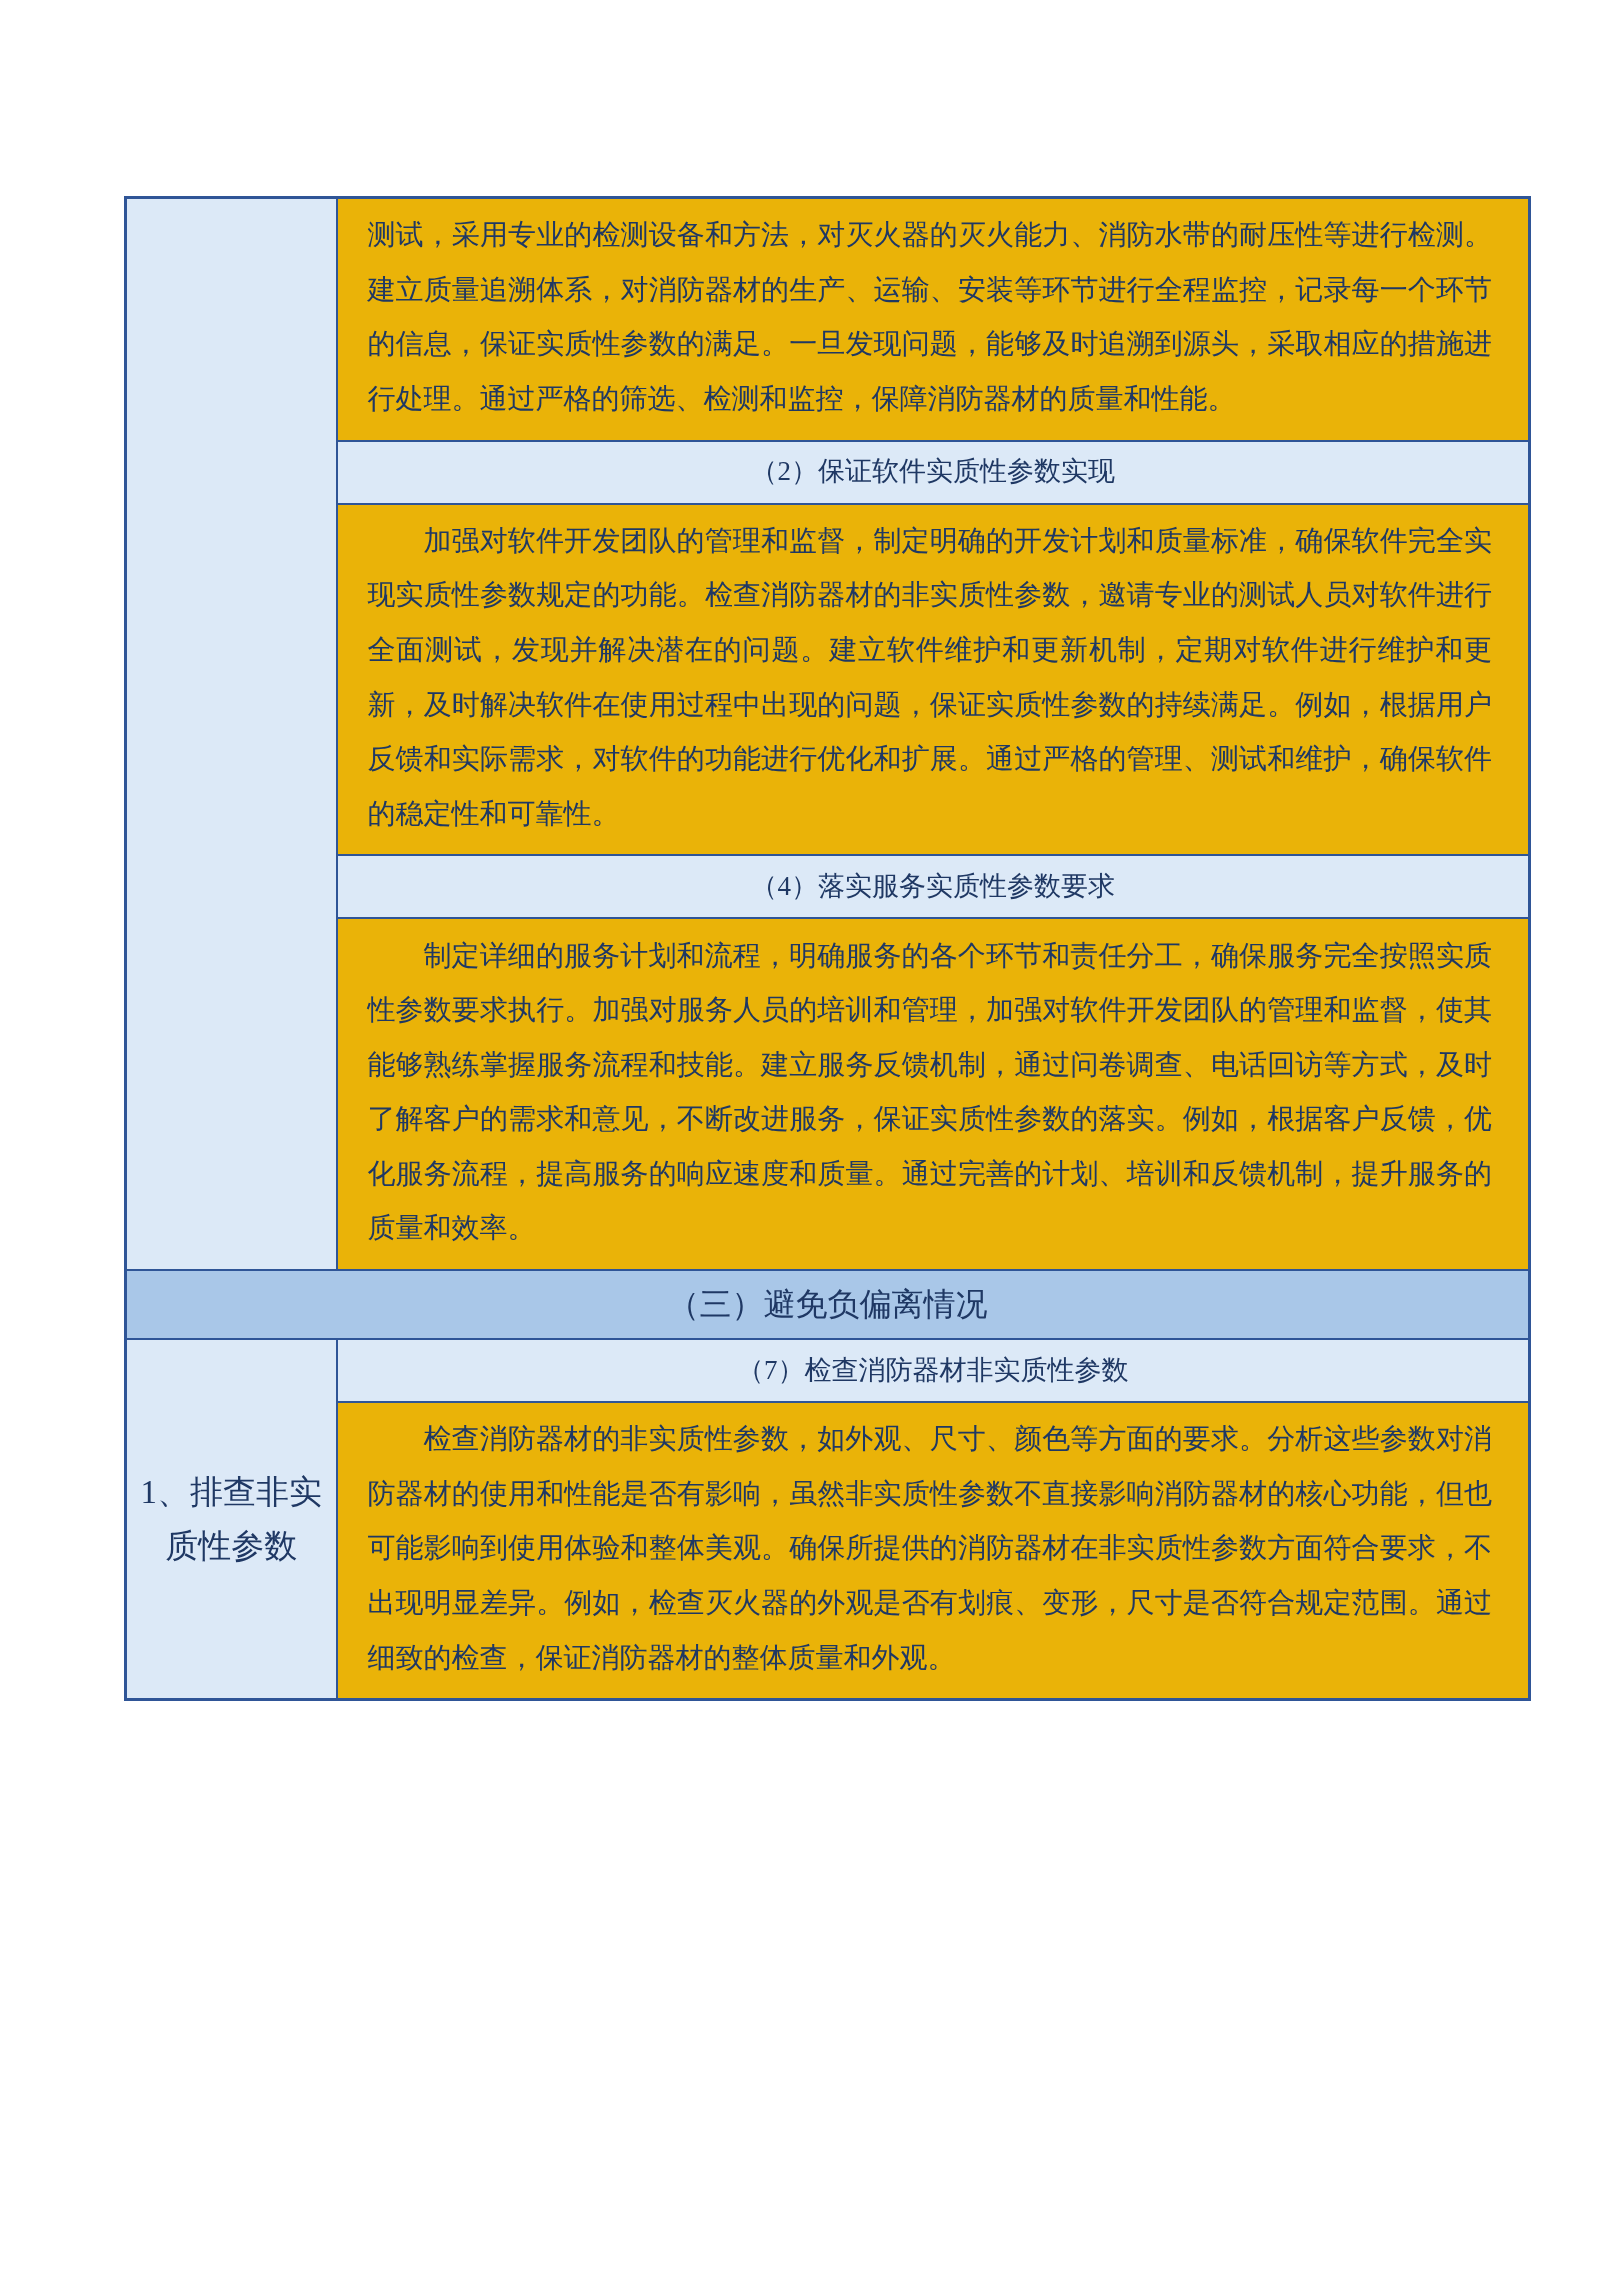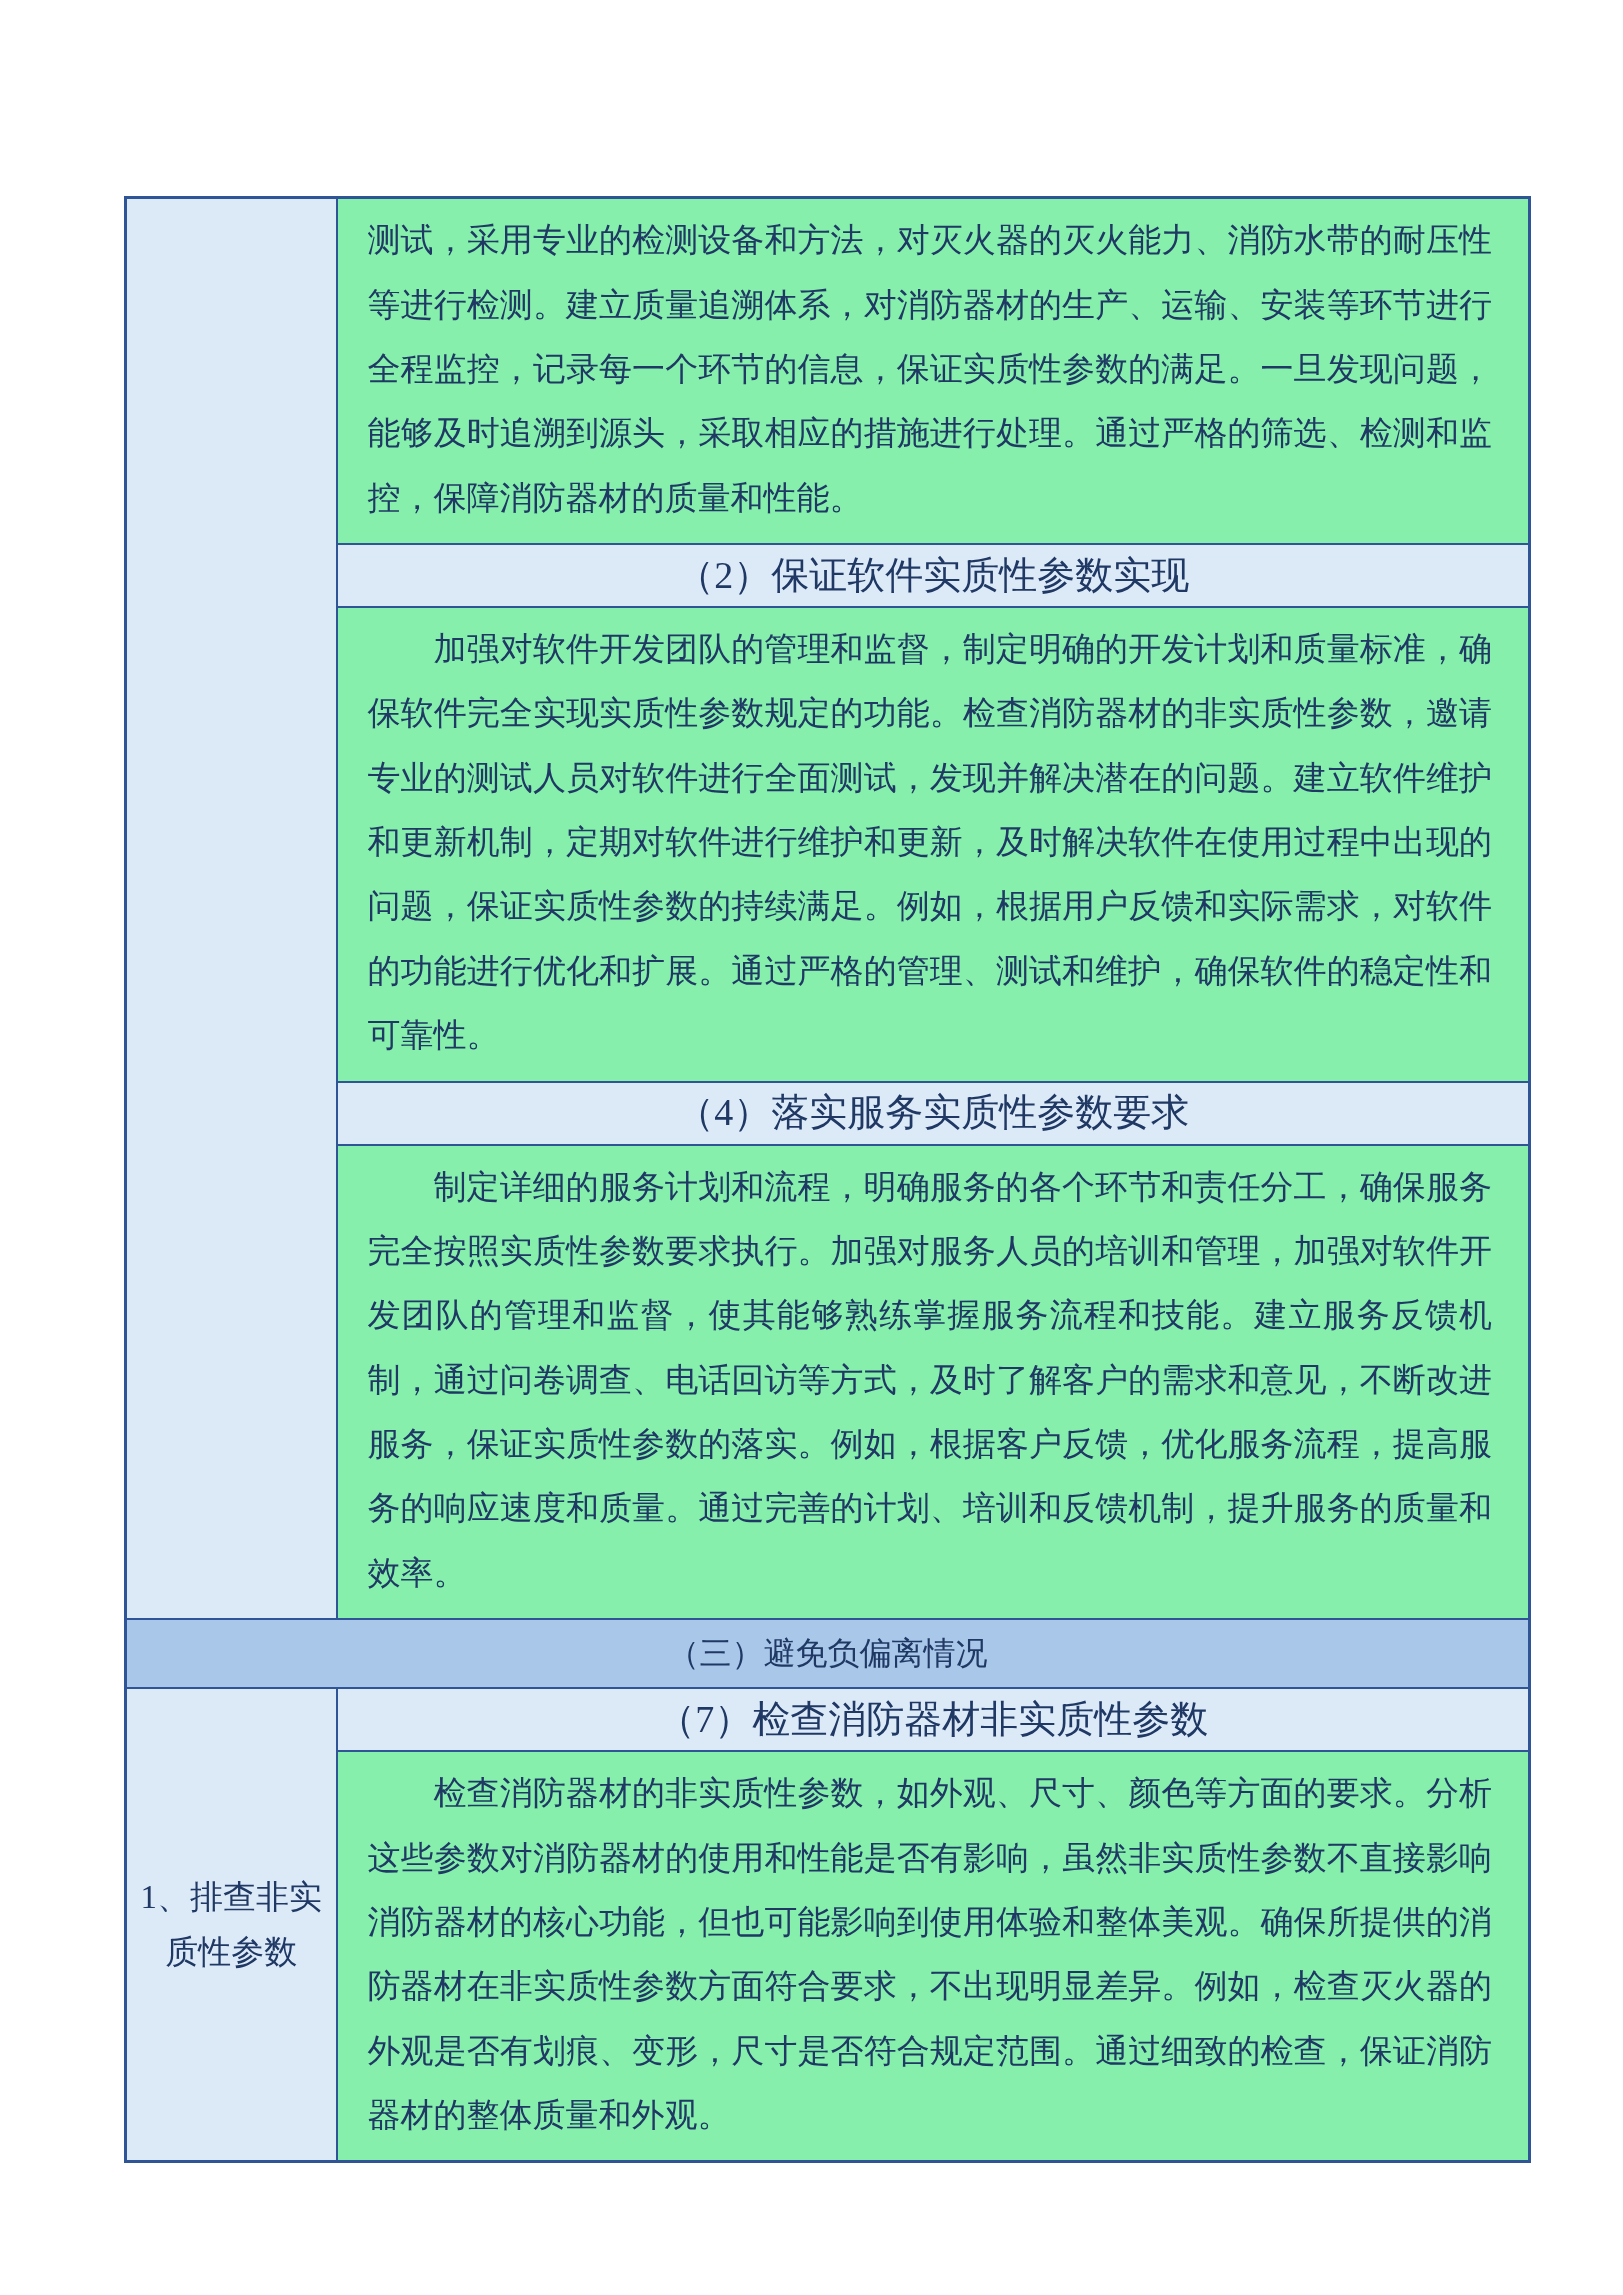--- a/index.html
+++ b/index.html
@@ -36,33 +36,33 @@
   }
   td.left-cell {
     background: #DCE9F7;
     text-align: center;
     font-size: 33px;
     line-height: 1.65;
     padding: 6.5px 9.2px;
     vertical-align: middle;
   }
   td.body-cell {
-    background: #86efac;
+    background: #eab308;
     padding: 9.2px 36px 13px 30px;
-    font-size: 33px;
+    font-size: 28px;
     line-height: 1.95;
     text-align: justify;
     vertical-align: top;
   }
   td.body-cell p { text-indent: 2em; }
   td.body-cell p.no-indent { text-indent: 0; }
   td.subheader {
     background: #DCE9F7;
     text-align: center;
-    font-size: 38px;
+    font-size: 27px;
     height: 63px;
     line-height: 1.4;
   }
   td.section-header {
     background: #A9C7E8;
     text-align: center;
     font-size: 32px;
     height: 69px;
     line-height: 1.4;
   }

